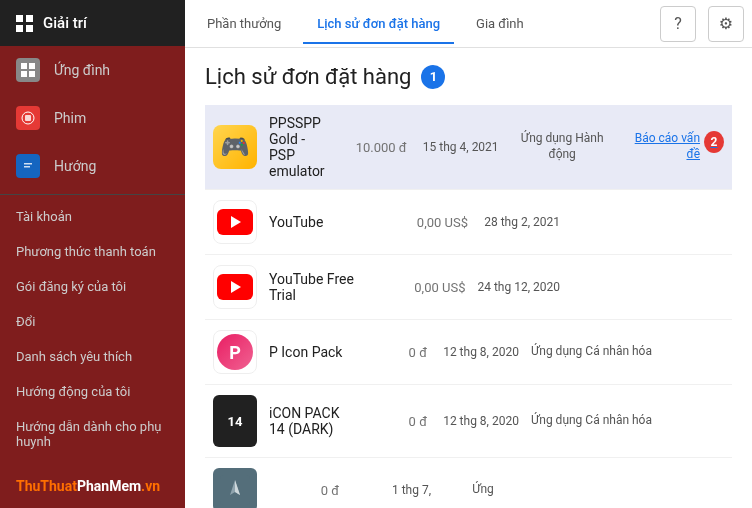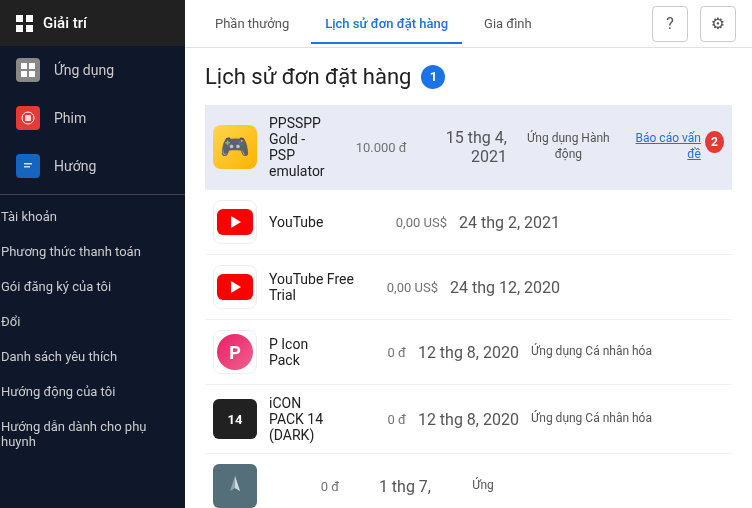--- a/index.html
+++ b/index.html
@@ -1,21 +1,21 @@
 <!DOCTYPE html>
 <html><head>
   <meta charset="utf-8">
   <style>
     * { box-sizing: border-box; margin: 0; padding: 0; font-family: 'Roboto', Arial, sans-serif; }
     body { width: 752px; height: 508px; overflow: hidden; background: #fff; display: flex; }
 
     
     .sidebar {
       width: 185px;
-      background: #0f172a;
+      background: #7f1d1d;
       height: 100%;
       display: flex;
       flex-direction: column;
       flex-shrink: 0;
     }
     .sidebar-header {
       display: flex;
       align-items: center;
       padding: 14px 16px;
       background: #212121;
@@ -46,21 +46,21 @@
     .sidebar-nav-item .nav-icon {
       width: 24px; height: 24px; border-radius: 4px;
       display: flex; align-items: center; justify-content: center;
       font-size: 14px;
     }
     .nav-icon-apps { background: #888; }
     .nav-icon-movies { background: #e53935; }
     .nav-icon-books { background: #1565c0; }
     .sidebar-divider { height: 1px; background: #444; margin: 4px 0; }
     .sidebar-menu-item {
-      padding: 10px 1px;
+      padding: 10px 16px;
       color: #ccc;
       font-size: 13px;
       cursor: pointer;
     }
     .sidebar-footer {
       margin-top: auto;
       padding: 10px 16px 14px;
       color: #ff6f00;
       font-size: 14px;
       font-weight: bold;
@@ -72,21 +72,21 @@
       display: flex;
       flex-direction: column;
       background: #fff;
     }
 
     
     .topbar {
       display: flex;
       align-items: center;
       border-bottom: 1px solid #e0e0e0;
-      padding: 0 16px;
+      padding: 0 8px;
       height: 48px;
       gap: 8px;
     }
     .tab-item {
       padding: 12px 14px;
       font-size: 13px;
       color: #555;
       cursor: pointer;
       position: relative;
       white-space: nowrap;
@@ -159,21 +159,21 @@
       font-size: 14px;
       color: #212121;
     }
     .order-price {
       font-size: 13px;
       color: #737373;
       min-width: 70px;
       text-align: right;
     }
     .order-date {
-      font-size: 16px;
+      font-size: 12px;
       color: #555;
       min-width: 80px;
       text-align: right;
     }
     .order-type {
       font-size: 12px;
       color: #555;
       min-width: 80px;
       text-align: center;
       line-height: 1.3;
@@ -270,21 +270,21 @@
 
   <div class="sidebar-nav-item">
     <div class="nav-icon nav-icon-apps">
       <svg width="14" height="14" viewBox="0 0 14 14" fill="white">
         <rect x="0" y="0" width="6" height="6"></rect>
           <rect x="8" y="0" width="6" height="6"></rect>
         <rect x="0" y="8" width="6" height="6"></rect>
           <rect x="8" y="8" width="6" height="6"></rect>
       </svg>
     </div>
-    <span>Ứng dụng</span>
+    <span>Ứng đình</span>
   </div>
 
   <div class="sidebar-nav-item">
     <div class="nav-icon nav-icon-movies">
       <svg width="14" height="14" viewBox="0 0 14 14" fill="white">
         <circle cx="7" cy="7" r="6" stroke="white" stroke-width="1" fill="#e53935"></circle>
         <rect x="4" y="4" width="6" height="6" rx="1" fill="white" opacity="0.8"></rect>
       </svg>
     </div>
     <span>Phim</span>
@@ -304,20 +304,23 @@
   <div class="sidebar-divider"></div>
 
   <div class="sidebar-menu-item">Tài khoản</div>
   <div class="sidebar-menu-item">Phương thức thanh toán</div>
   <div class="sidebar-menu-item">Gói đăng ký của tôi</div>
   <div class="sidebar-menu-item">Đổi</div>
   <div class="sidebar-menu-item">Danh sách yêu thích</div>
   <div class="sidebar-menu-item">Hướng động của tôi</div>
   <div class="sidebar-menu-item">Hướng dẫn dành cho phụ huynh</div>
 
+  <div class="sidebar-footer">
+    <span style="color:#ff6f00;">ThuThuat</span><span style="color:#fff;">PhanMem</span><span style="color:#ff6f00;">.vn</span>
+  </div>
 </div>
 
 <div class="main">
   <div class="topbar">
     <div class="tab-item">Phần thưởng</div>
     <div class="tab-item active">Lịch sử đơn đặt hàng</div>
     <div class="tab-item">Gia đình</div>
     <div class="topbar-spacer"></div>
     <div class="topbar-btn">?</div>
     <div class="topbar-btn">⚙</div>
@@ -344,21 +347,21 @@
         </div>
       </div>
     </div>
 
     <div class="order-row">
       <div class="order-icon yt-icon">
         <div class="yt-logo"></div>
       </div>
       <div class="order-name">YouTube</div>
       <div class="order-price">0,00 US$</div>
-      <div class="order-date">24 thg 2, 2021</div>
+      <div class="order-date">28 thg 2, 2021</div>
       <div class="order-type"></div>
       <div class="report-link"></div>
     </div>
 
     <div class="order-row">
       <div class="order-icon yt-icon">
         <div class="yt-logo"></div>
       </div>
       <div class="order-name">YouTube Free Trial</div>
       <div class="order-price">0,00 US$</div>
@@ -372,21 +375,21 @@
         <div class="p-icon-circle">P</div>
       </div>
       <div class="order-name">P Icon Pack</div>
       <div class="order-price">0 đ</div>
       <div class="order-date">12 thg 8, 2020</div>
       <div class="order-type">Ứng dụng Cá nhân hóa</div>
       <div class="report-link"></div>
     </div>
 
     <div class="order-row">
-      <div class="order-icon icon14-icon" style="width:44px;height:40px;background:#212121;border-radius:6px;display:flex;align-items:center;justify-content:center;color:#fff;font-size:13px;font-weight:bold;">14</div>
+      <div class="order-icon icon14-icon" style="width:44px;height:52px;background:#212121;border-radius:6px;display:flex;align-items:center;justify-content:center;color:#fff;font-size:13px;font-weight:bold;">14</div>
       <div class="order-name">iCON PACK 14 (DARK)</div>
       <div class="order-price">0 đ</div>
       <div class="order-date">12 thg 8, 2020</div>
       <div class="order-type">Ứng dụng Cá nhân hóa</div>
       <div class="report-link"></div>
     </div>
 
     <div class="order-row">
       <div class="order-icon" style="width:44px;height:44px;background:#546e7a;border-radius:6px;display:flex;align-items:center;justify-content:center;">
         <svg width="30" height="30" viewBox="0 0 30 30">

